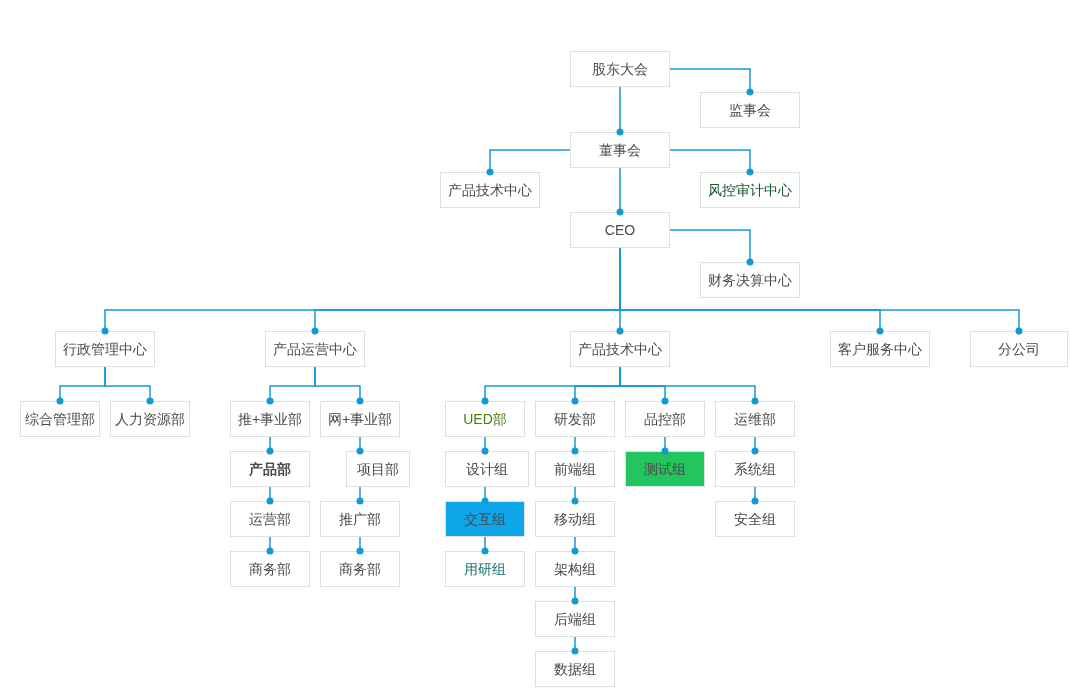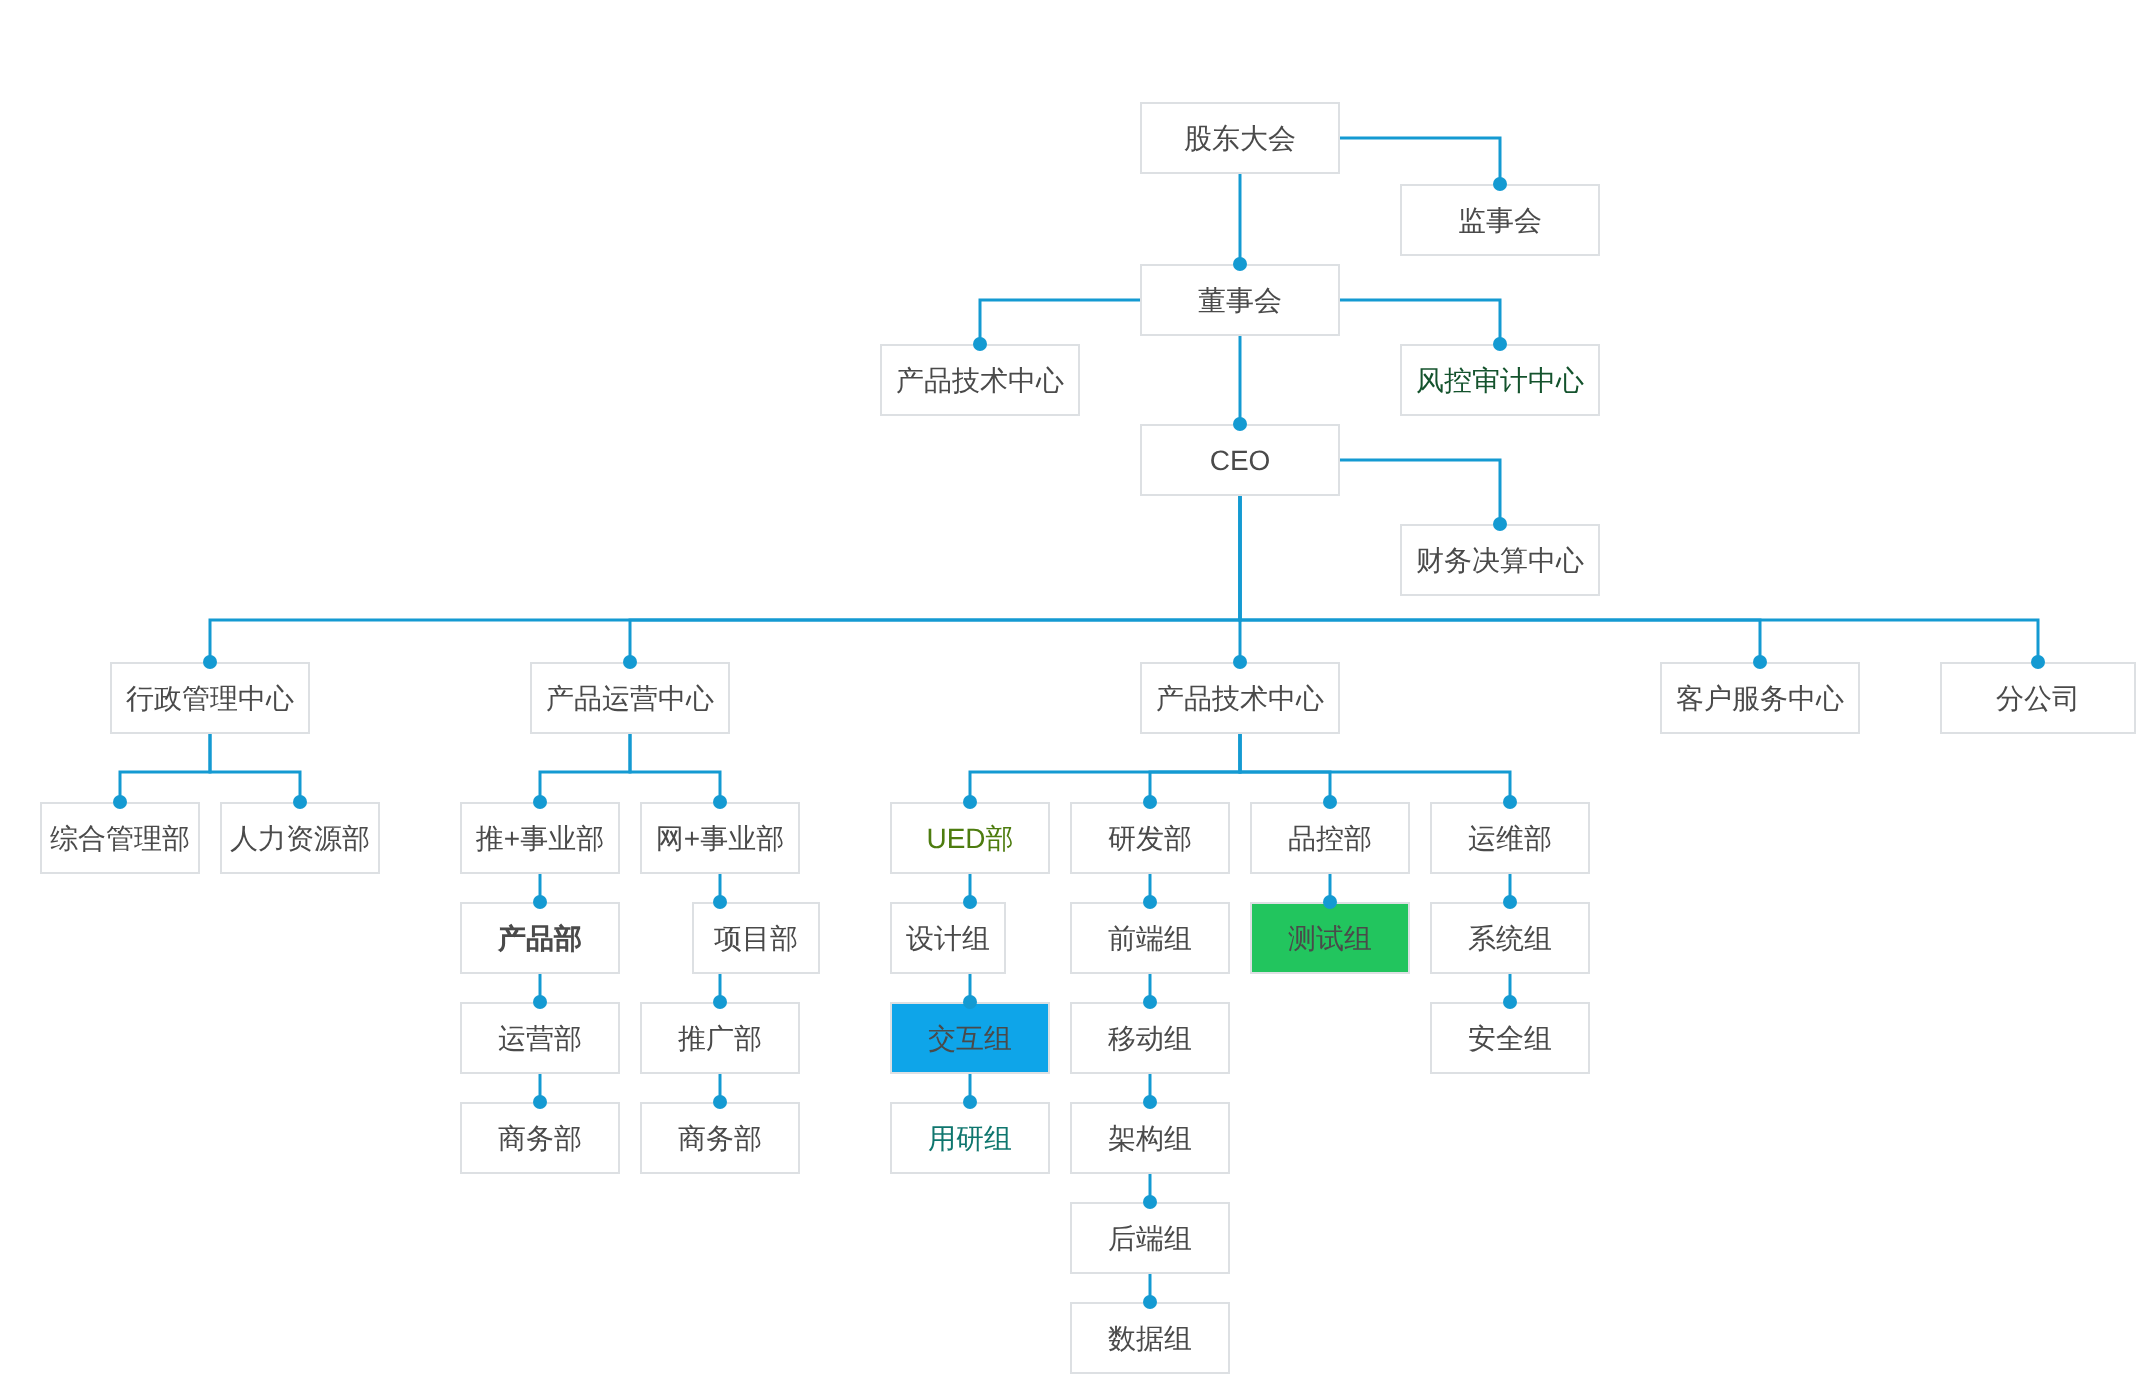--- a/index.html
+++ b/index.html
@@ -132,21 +132,21 @@
     <div class="node" style="left: 230px; top: 451px; width: 80px; height: 36px; border-color: rgb(221, 224, 227); background: rgb(255, 255, 255); color: rgb(74, 74, 74); font-weight: bold;">产品部</div>
     <div class="node" style="left: 230px; top: 501px; width: 80px; height: 36px; border-color: rgb(221, 224, 227); background: rgb(255, 255, 255); color: rgb(74, 74, 74);">运营部</div>
     <div class="node" style="left: 230px; top: 551px; width: 80px; height: 36px; border-color: rgb(221, 224, 227); background: rgb(255, 255, 255); color: rgb(74, 74, 74);">商务部</div>
     <div class="node" style="left: 320px; top: 451px; width: 64px; height: 36px; border-color: rgb(221, 224, 227); background: rgb(255, 255, 255); color: rgb(74, 74, 74); margin-left: 26px;">项目部</div>
     <div class="node" style="left: 320px; top: 501px; width: 80px; height: 36px; border-color: rgb(221, 224, 227); background: rgb(255, 255, 255); color: rgb(74, 74, 74);">推广部</div>
     <div class="node" style="left: 320px; top: 551px; width: 80px; height: 36px; border-color: rgb(221, 224, 227); background: rgb(255, 255, 255); color: rgb(74, 74, 74);">商务部</div>
     <div class="node" style="left: 445px; top: 401px; width: 80px; height: 36px; border-color: rgb(221, 224, 227); background: rgb(255, 255, 255); color: #4d7c0f;">UED部</div>
     <div class="node" style="left: 535px; top: 401px; width: 80px; height: 36px; border-color: rgb(221, 224, 227); background: rgb(255, 255, 255); color: rgb(74, 74, 74);">研发部</div>
     <div class="node" style="left: 625px; top: 401px; width: 80px; height: 36px; border-color: rgb(221, 224, 227); background: rgb(255, 255, 255); color: rgb(74, 74, 74);">品控部</div>
     <div class="node" style="left: 715px; top: 401px; width: 80px; height: 36px; border-color: rgb(221, 224, 227); background: rgb(255, 255, 255); color: rgb(74, 74, 74);">运维部</div>
-    <div class="node" style="left: 445px; top: 451px; width: 58px; height: 36px; border-color: rgb(221, 224, 227); background: rgb(255, 255, 255); color: rgb(74, 74, 74);">设计组</div>
+    <div class="node" style="left: 445px; top: 451px; width: 84px; height: 36px; border-color: rgb(221, 224, 227); background: rgb(255, 255, 255); color: rgb(74, 74, 74);">设计组</div>
     <div class="node" style="left: 445px; top: 501px; width: 80px; height: 36px; border-color: rgb(221, 224, 227); background: #0ea5e9; color: rgb(74, 74, 74);">交互组</div>
     <div class="node" style="left: 445px; top: 551px; width: 80px; height: 36px; border-color: rgb(221, 224, 227); background: rgb(255, 255, 255); color: #0f766e;">用研组</div>
     <div class="node" style="left: 535px; top: 451px; width: 80px; height: 36px; border-color: rgb(221, 224, 227); background: rgb(255, 255, 255); color: rgb(74, 74, 74);">前端组</div>
     <div class="node" style="left: 535px; top: 501px; width: 80px; height: 36px; border-color: rgb(221, 224, 227); background: rgb(255, 255, 255); color: rgb(74, 74, 74);">移动组</div>
     <div class="node" style="left: 535px; top: 551px; width: 80px; height: 36px; border-color: rgb(221, 224, 227); background: rgb(255, 255, 255); color: rgb(74, 74, 74);">架构组</div>
     <div class="node" style="left: 535px; top: 601px; width: 80px; height: 36px; border-color: rgb(221, 224, 227); background: rgb(255, 255, 255); color: rgb(74, 74, 74);">后端组</div>
     <div class="node" style="left: 535px; top: 651px; width: 80px; height: 36px; border-color: rgb(221, 224, 227); background: rgb(255, 255, 255); color: rgb(74, 74, 74);">数据组</div>
     <div class="node" style="left: 625px; top: 451px; width: 80px; height: 36px; border-color: rgb(221, 224, 227); background: #22c55e; color: rgb(74, 74, 74);">测试组</div>
     <div class="node" style="left: 715px; top: 451px; width: 80px; height: 36px; border-color: rgb(221, 224, 227); background: rgb(255, 255, 255); color: rgb(74, 74, 74);">系统组</div>
     <div class="node" style="left: 715px; top: 501px; width: 80px; height: 36px; border-color: rgb(221, 224, 227); background: rgb(255, 255, 255); color: rgb(74, 74, 74);">安全组</div>

